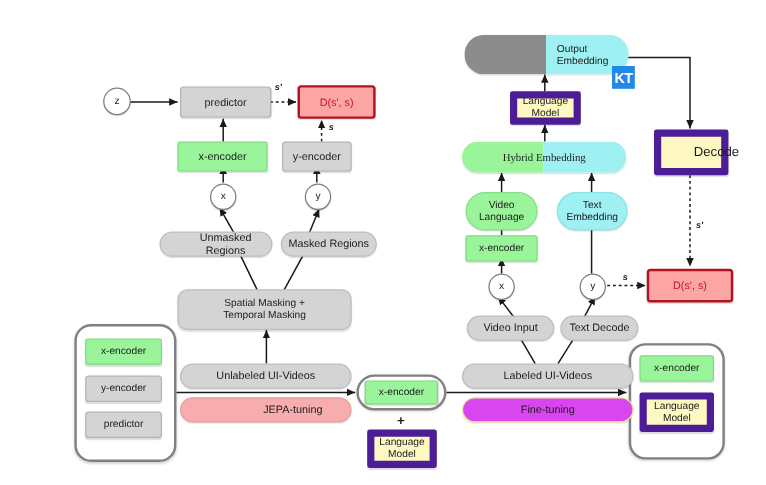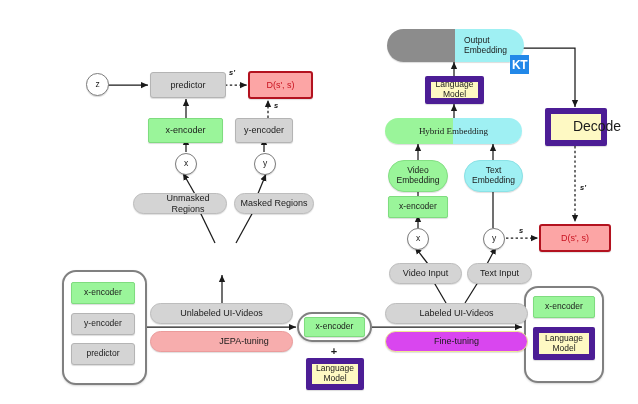--- a/index.html
+++ b/index.html
@@ -251,20 +251,22 @@
   <div class="node rect-gray" style="left:235px; top:118px; width:58px; height:25px; font-size:9px;">y-encoder</div>
 
   <div class="node circle" style="left:175px; top:153px; width:22px; height:22px; font-size:8.5px;">x</div>
 
   <div class="node circle" style="left:254px; top:153px; width:22px; height:22px; font-size:8.5px;">y</div>
 
   <div class="node pill-gray" style="left:133px; top:193px; width:94px; height:21px; font-size:9px;padding-left:16px;">Unmasked Regions</div>
 
   <div class="node pill-gray" style="left:234px; top:193px; width:80px; height:21px; font-size:9px;">Masked Regions</div>
 
+  <div class="node pill-gray" style="left:148px; top:241px; width:145px; height:34px; font-size:8.5px; border-radius:8px;">Spatial Masking +
+Temporal Masking</div>
 
   <div class="node pill-gray" style="left:150px; top:303px; width:143px; height:21px; font-size:9px;">Unlabeled UI-Videos</div>
 
   <div class="node pill-pink" style="left:150px; top:331px; width:143px; height:21px; font-size:9px;">JEPA-tuning</div>
 
   <div class="group-box" style="left:62px; top:270px; width:85px; height:115px;"></div>
   <div class="node rect-green" style="left:71px; top:282px; width:64px; height:22px; font-size:8.5px;">x-encoder</div>
   <div class="node rect-gray" style="left:71px; top:313px; width:64px; height:22px; font-size:8.5px;">y-encoder</div>
   <div class="node rect-gray" style="left:71px; top:343px; width:64px; height:22px; font-size:8.5px;">predictor</div>
 
@@ -295,36 +297,36 @@
   <div class="node rect-cyan" style="left:425px; top:76px; width:59px; height:28px; font-size:8.5px;">Language
 Model</div>
 
   <div class="split-pill" style="left:385px; top:118px; width:137px; height:26px;">
     <div class="half-l" style="left:0; width:68px; background:#9af59a;"></div>
     <div class="half-r" style="left:68px; right:0; background:#9ff0f3;"></div>
     <div class="label" style="font-size:9px;font-family:Liberation Serif, serif;">Hybrid Embedding</div>
   </div>
 
   <div class="node pill-green" style="left:388px; top:160px; width:60px; height:32px; font-size:8.5px;">Video
-Embedding</div>
+Language</div>
 
   <div class="node pill-cyan" style="left:464px; top:160px; width:59px; height:32px; font-size:8.5px;">Text
 Embedding</div>
 
   <div class="node rect-green" style="left:388px; top:196px; width:60px; height:22px; font-size:8.5px;">x-encoder</div>
 
   <div class="node circle" style="left:407px; top:228px; width:22px; height:22px; font-size:8.5px;">x</div>
 
   <div class="node circle" style="left:483px; top:228px; width:22px; height:22px; font-size:8.5px;">y</div>
 
   <div class="node pill-gray" style="left:389px; top:263px; width:73px; height:21px; font-size:9px;">Video Input</div>
 
-  <div class="node pill-gray" style="left:467px; top:263px; width:65px; height:21px; font-size:9px;">Text Input</div>
-
-  <div class="node rect-cyan" style="left:545px; top:108px; width:62px; height:38px; font-size:14px;padding-left:42px;">Decode</div>
+  <div class="node pill-gray" style="left:467px; top:263px; width:65px; height:21px; font-size:9px;">Text Decode</div>
+
+  <div class="node rect-cyan" style="left:545px; top:108px; width:62px; height:38px; font-size:11px;padding-left:42px;">Decode</div>
 
   <div class="edge-label" style="left:580px; top:183px; font-size:7.5px;">s'</div>
 
   <div class="edge-label" style="left:519px; top:226px; font-size:7.5px;">s</div>
 
   <div class="node dist-box" style="left:539px; top:224px; width:72px; height:28px; font-size:9px;">D(s', s)</div>
 
 </div>
 
 </body></html>

